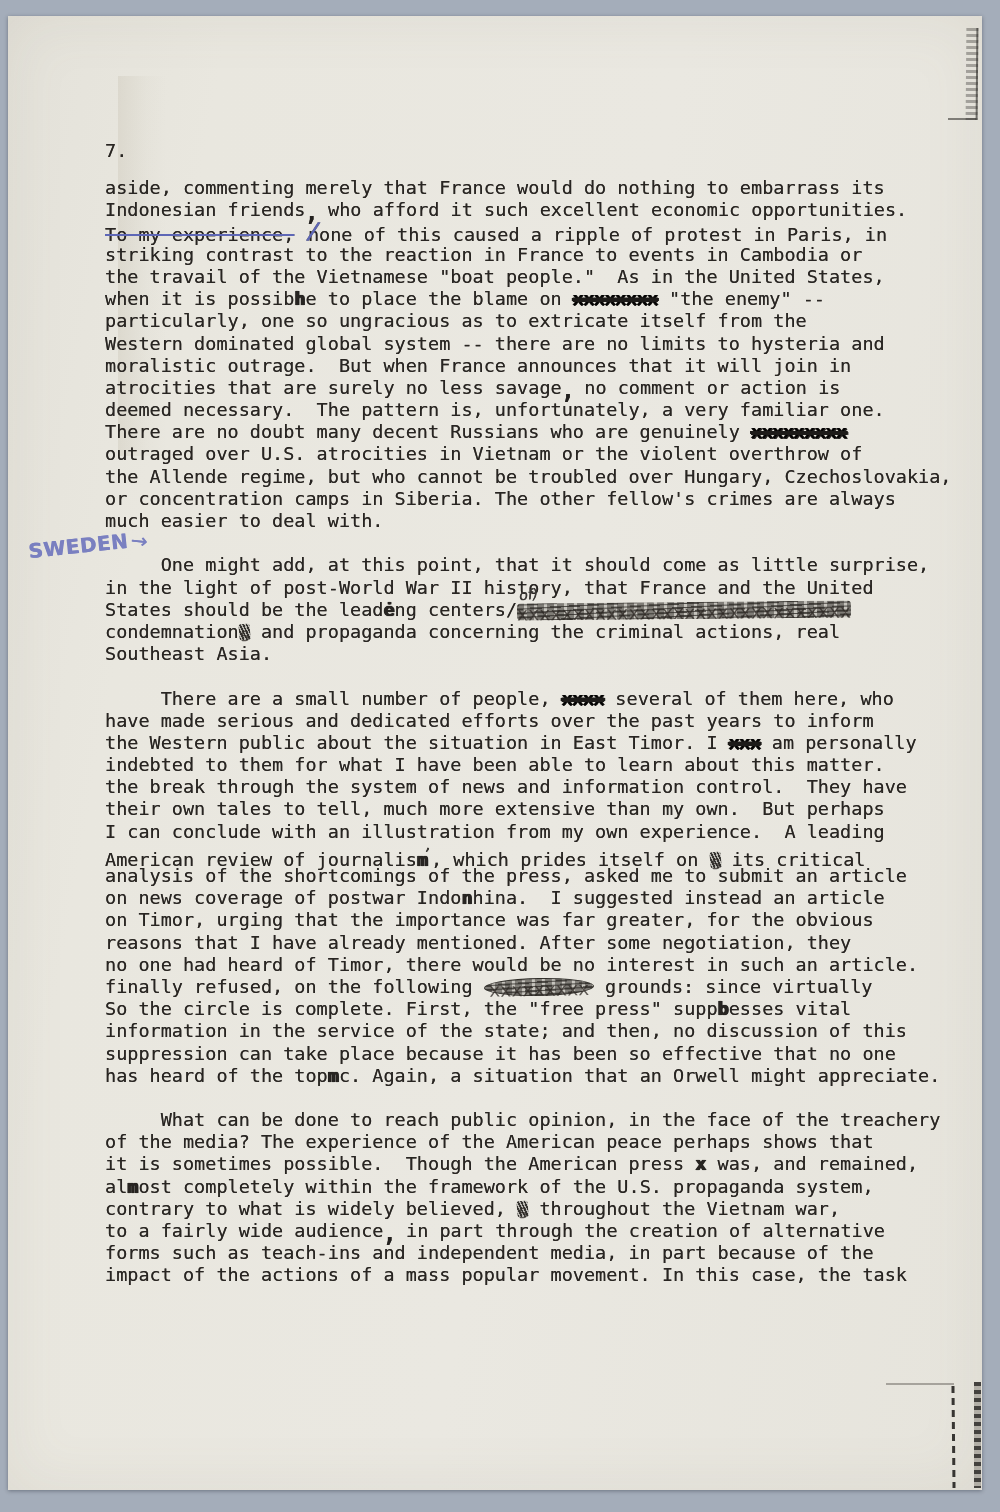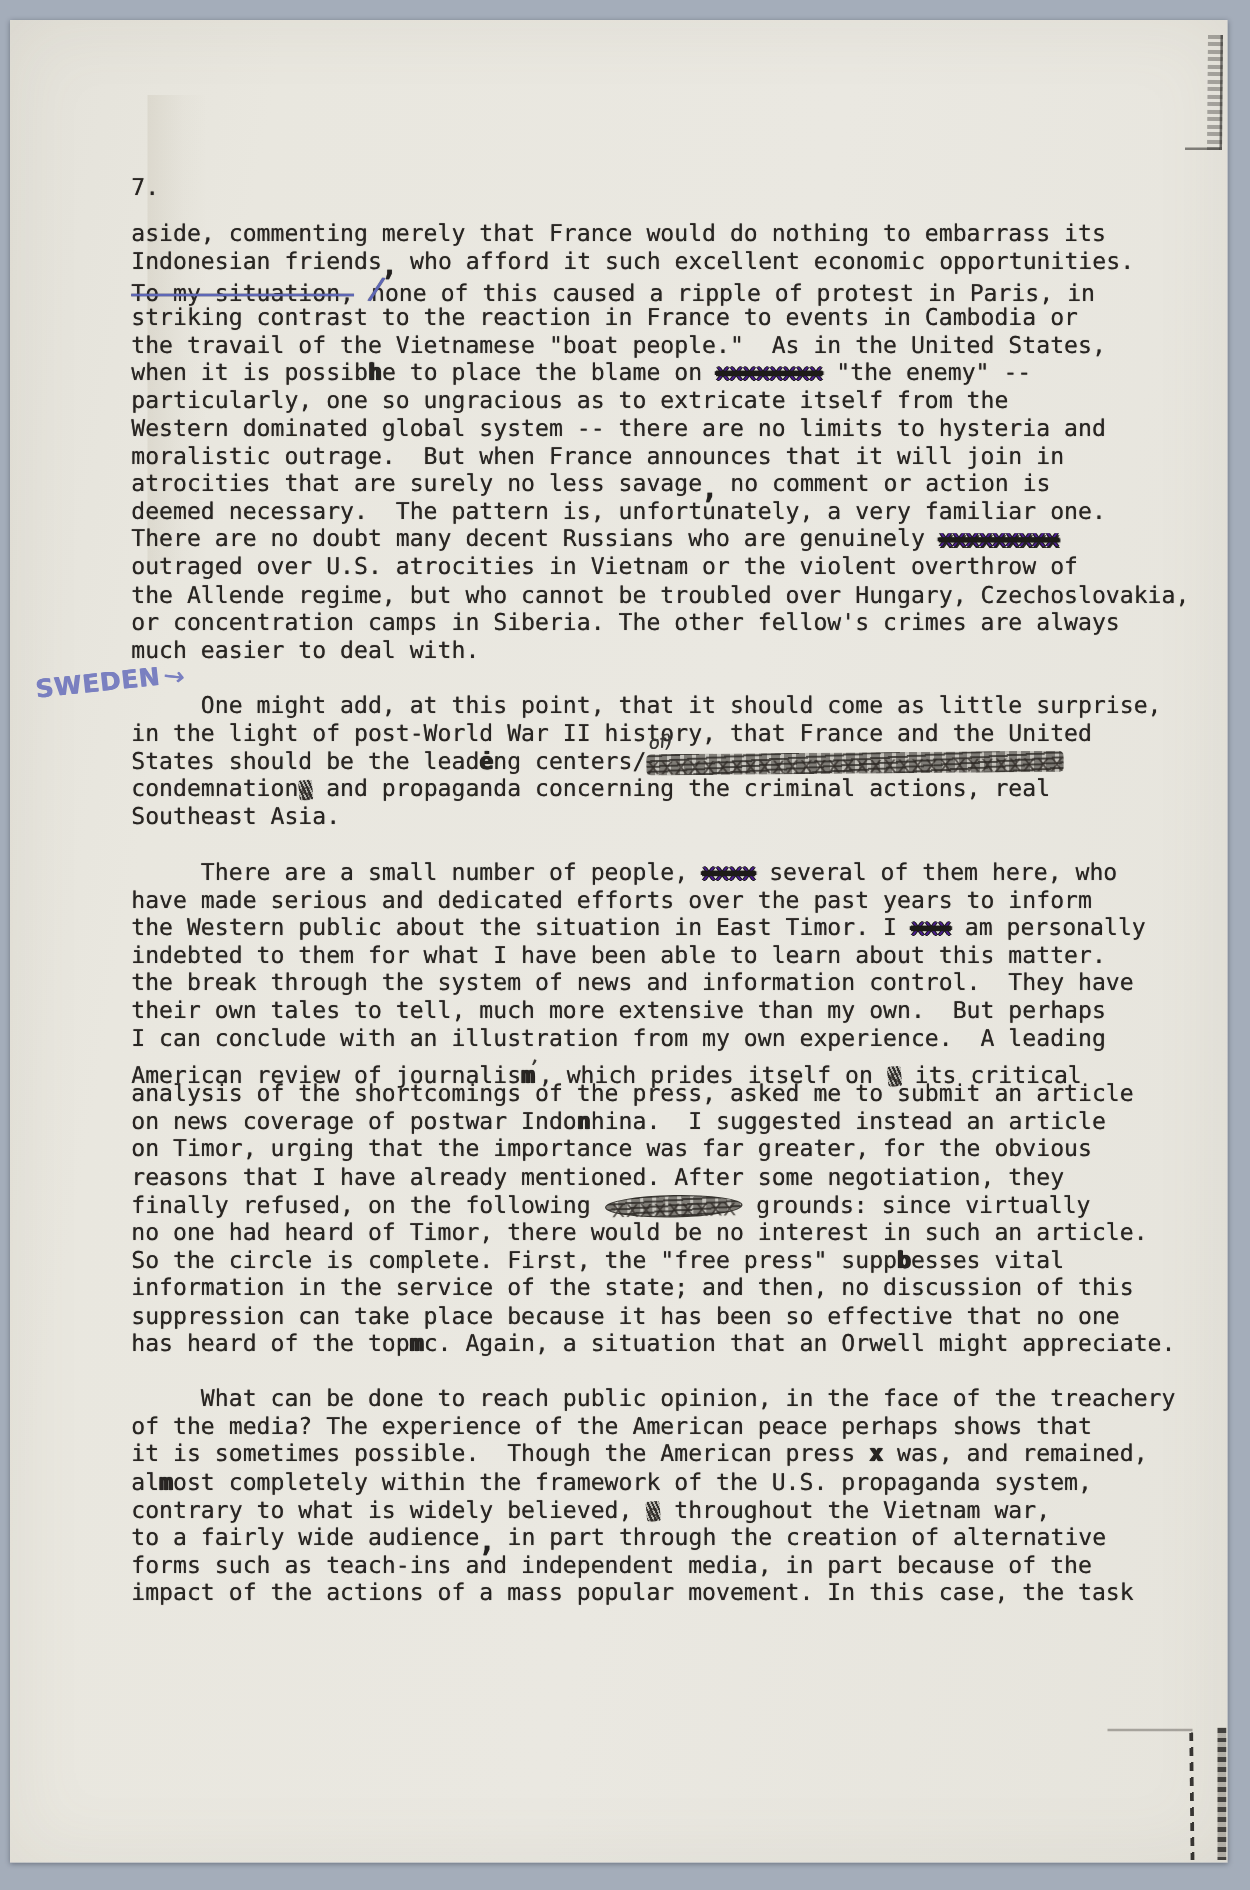--- a/index.html
+++ b/index.html
@@ -52,21 +52,21 @@
   .seg-overtype{
     font-weight:bold;
     text-shadow:.8px 0 0 #23211f, -.5px 0 0 #23211f, 0 0 1px #23211f;
   }
   .seg-underline{
     text-decoration-thickness:1.6px;
     text-underline-offset:3px;
     text-decoration-color:#33302c;
   }
   .seg-overstrike, .seg-overstrike-pen{
-    color:#4c1d95;letter-spacing:-.5px;
+    color:#000000;letter-spacing:-.5px;
     text-shadow:1px 0 0 #1d1b19,-1px 0 0 #1d1b19,0 1px 0 #1d1b19,0 -0.5px 0 #1d1b19;
     text-decoration:line-through;
     text-decoration-thickness:3px;
     text-decoration-color:#1d1b19;
   }
   .seg-overstrike-pen{
     text-shadow:1px 0 0 #1d1b19,-1px 0 0 #1d1b19,0 1px 0 #1d1b19,1.5px 1px 0 #2a2826;
   }
   .seg-scribble, .seg-scribble-circled{
     color:transparent;display:inline-block;height:17px;vertical-align:-2px;
@@ -134,21 +134,21 @@
 <div class="paper">
   <div class="crease-left"></div>
 </div>
 
 <div class="text-block">
   <div class="page-number">7.</div>
   <div>
       <div class="paragraph">
         <div class="line">aside, commenting merely that France would do nothing to embarrass its</div>
         <div class="line">Indonesian friends<span class="seg-pen-comma">,</span> who afford it such excellent economic opportunities.</div>
-        <div class="line"><span class="seg-pen-strike">To my situation,</span> <span class="seg-pen-slash">/</span>none of this caused a ripple of protest in Paris, in</div>
+        <div class="line"><span class="seg-pen-strike">To my experience,</span> <span class="seg-pen-slash">/</span>none of this caused a ripple of protest in Paris, in</div>
         <div class="line">striking contrast to the reaction in France to events in Cambodia or</div>
         <div class="line">the travail of the Vietnamese "boat people."  As in the United States,</div>
         <div class="line">when it is possib<span class="seg-overtype">h</span>e to place the blame on <span class="seg-overstrike">xxxxxxxx</span> "the enemy" --</div>
         <div class="line">particularly, one so ungracious as to extricate itself from the</div>
         <div class="line">Western dominated global system -- there are no limits to hysteria and</div>
         <div class="line">moralistic outrage.  But when France announces that it will join in</div>
         <div class="line">atrocities that are surely no less savage<span class="seg-pen-comma">,</span> no comment or action is</div>
         <div class="line">deemed necessary.  The pattern is, unfortunately, a very familiar one.</div>
         <div class="line">There are no doubt many decent Russians who are genuinely <span class="seg-overstrike-pen">xxxxxxxxx</span></div>
         <div class="line">outraged over U.S. atrocities in Vietnam or the violent overthrow of</div>
@@ -169,22 +169,22 @@
         <div class="line">the Western public about the situation in East Timor. I <span class="seg-overstrike">xxx</span> am personally</div>
         <div class="line">indebted to them for what I have been able to learn about this matter.</div>
         <div class="line">the break through the system of news and information control.  They have</div>
         <div class="line">their own tales to tell, much more extensive than my own.  But perhaps</div>
         <div class="line">I can conclude with an illustration from my own experience.  A leading</div>
         <div class="line">American review of journalis<span class="seg-overtype">m</span><span class="seg-pen-mark">’</span>, which prides itself on <span class="seg-pen-blot">s</span> its critical</div>
         <div class="line">analysis of the shortcomings of the press, asked me to submit an article</div>
         <div class="line">on news coverage of postwar Indo<span class="seg-overtype">n</span>hina.  I suggested instead an article</div>
         <div class="line">on Timor, urging that the importance was far greater, for the obvious</div>
         <div class="line">reasons that I have already mentione<span class="seg-underline">d. After</span> some negotiation, they</div>
+        <div class="line">no one had heard of Timor, there would be no interest in such an article.</div>
         <div class="line">finally refused, on the following <span class="seg-scribble-circled">xxxxxxxxx</span> grounds: since virtually</div>
-        <div class="line">no one had heard of Timor, there would be no interest in such an article.</div>
         <div class="line">So the circle is complete. First, the "free press" supp<span class="seg-overtype">b</span>esses vital</div>
         <div class="line">information in the service of the state; and then, no discussion of this</div>
         <div class="line">suppression can take place because it has been so effective that no one</div>
         <div class="line">has heard of the top<span class="seg-overtype">m</span>c. Again, a situation that an Orwell might appreciate.</div>
       </div>
       <div class="paragraph">
         <div class="line">     What can be done to reach public opinion, in the face of the treachery</div>
         <div class="line">of the media? The experience of the American peace perhaps shows that</div>
         <div class="line">it is sometimes possible.  Though the American press <span class="seg-overtype">x</span> was, and remained,</div>
         <div class="line">al<span class="seg-overtype">m</span>ost completely within the framework of the U.S. propaganda system,</div>

